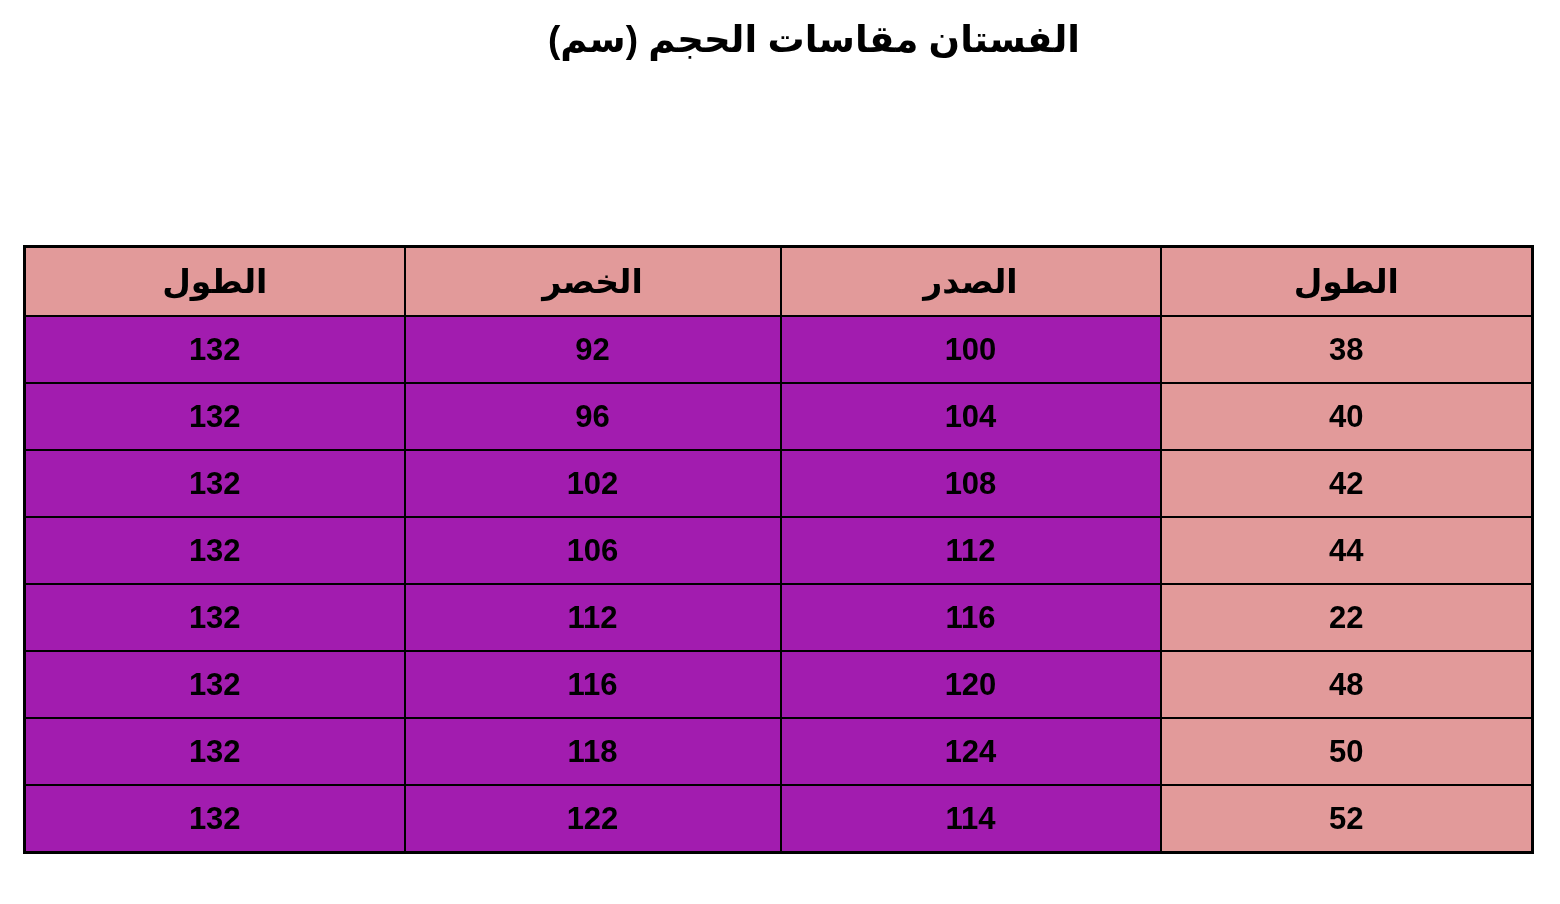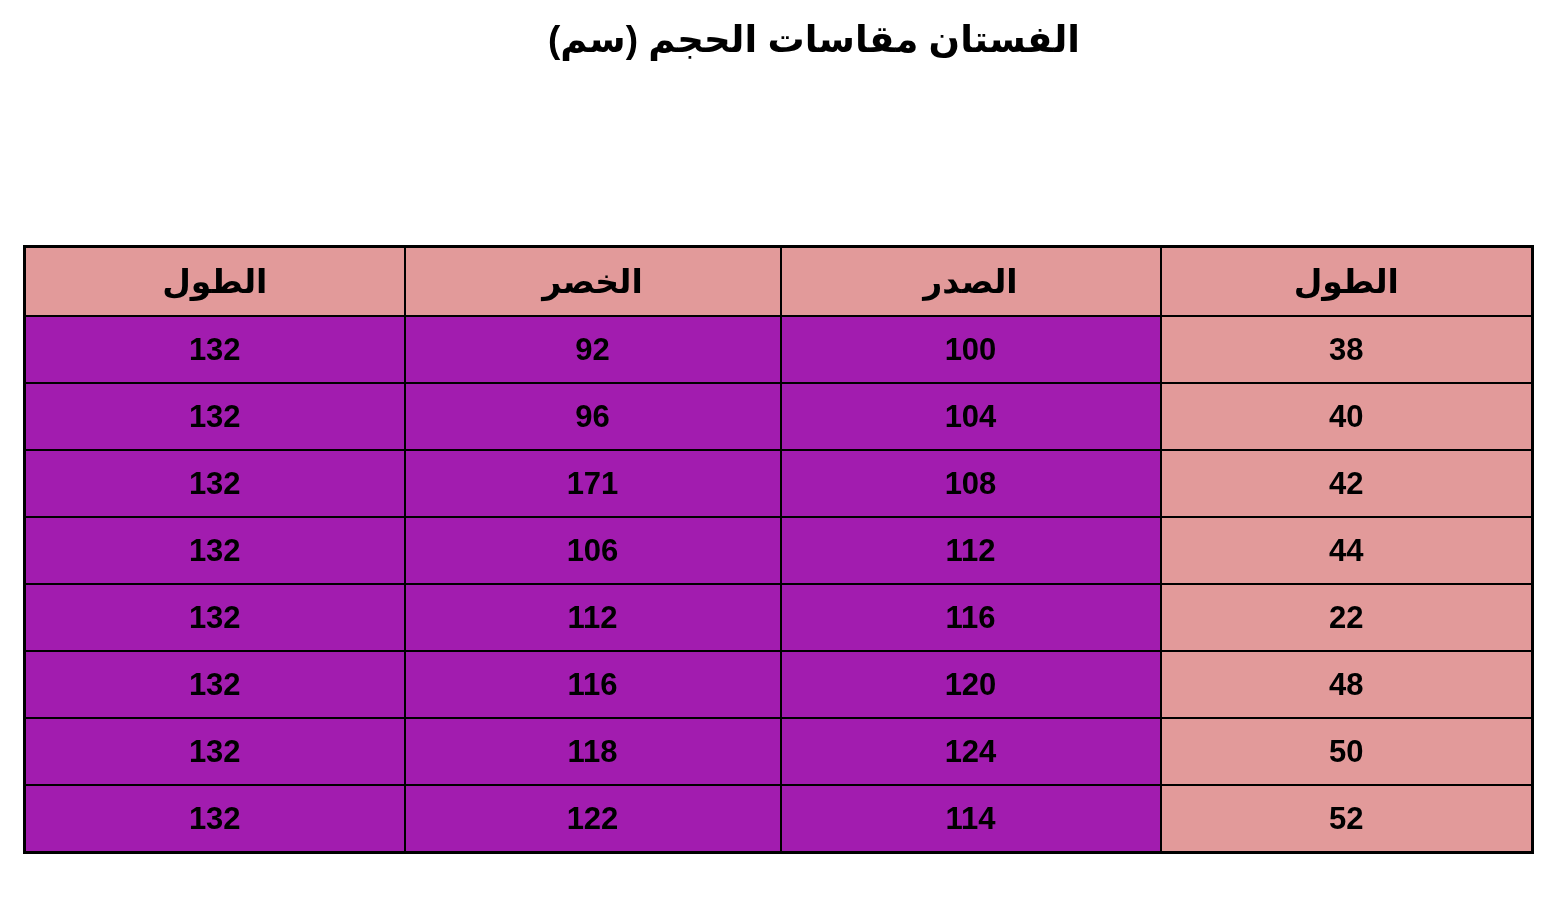--- a/index.html
+++ b/index.html
@@ -103,21 +103,21 @@
         </tr>
         <tr>
           <td class="size-cell">40</td>
           <td class="plain">104</td>
           <td class="plain">96</td>
           <td class="plain">132</td>
         </tr>
         <tr>
           <td class="size-cell">42</td>
           <td class="plain">108</td>
-          <td class="plain">171</td>
+          <td class="plain">102</td>
           <td class="plain">132</td>
         </tr>
         <tr>
           <td class="size-cell">44</td>
           <td class="plain">112</td>
           <td class="plain">106</td>
           <td class="plain">132</td>
         </tr>
         <tr>
           <td class="size-cell">22</td>

